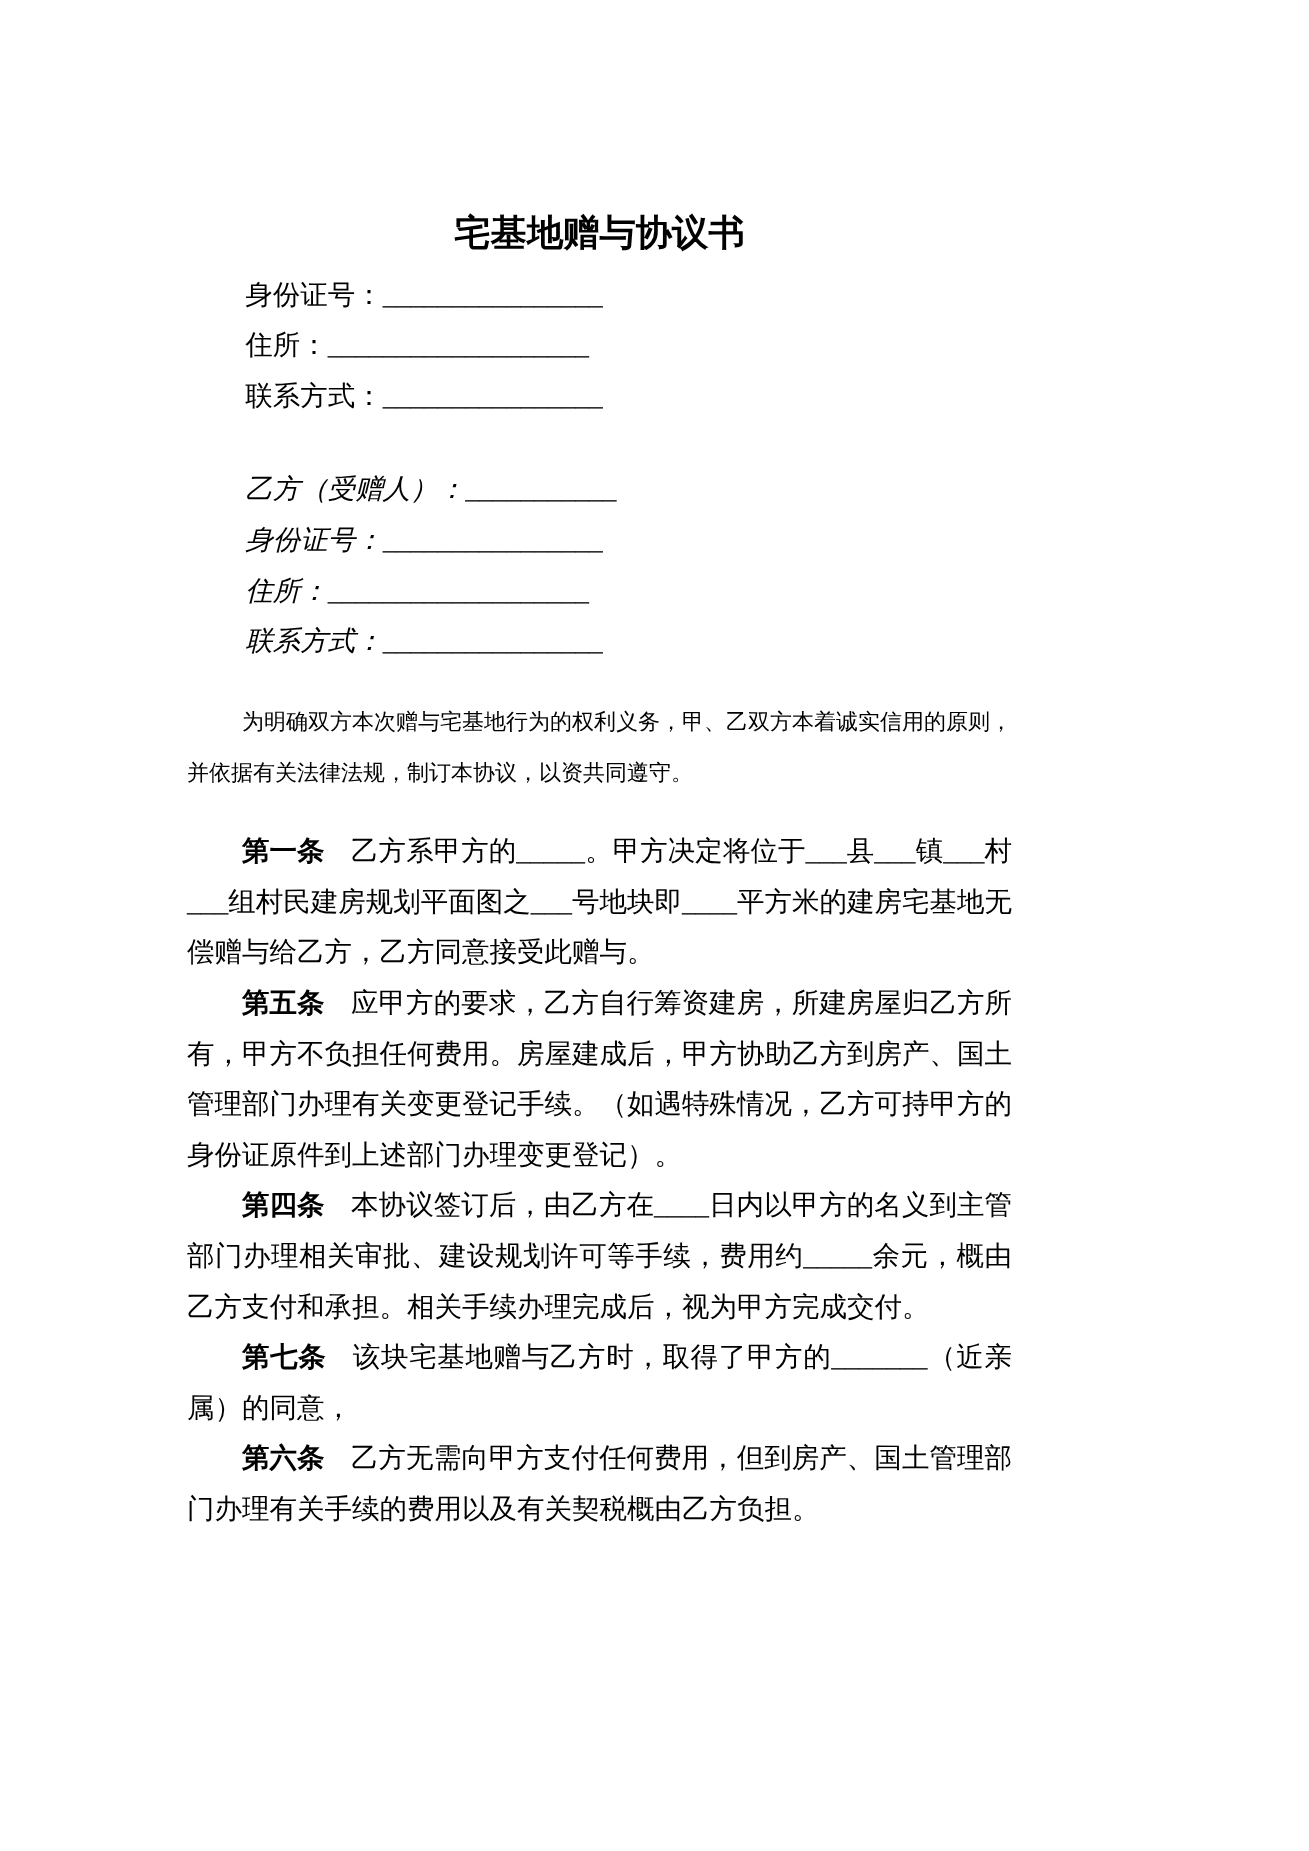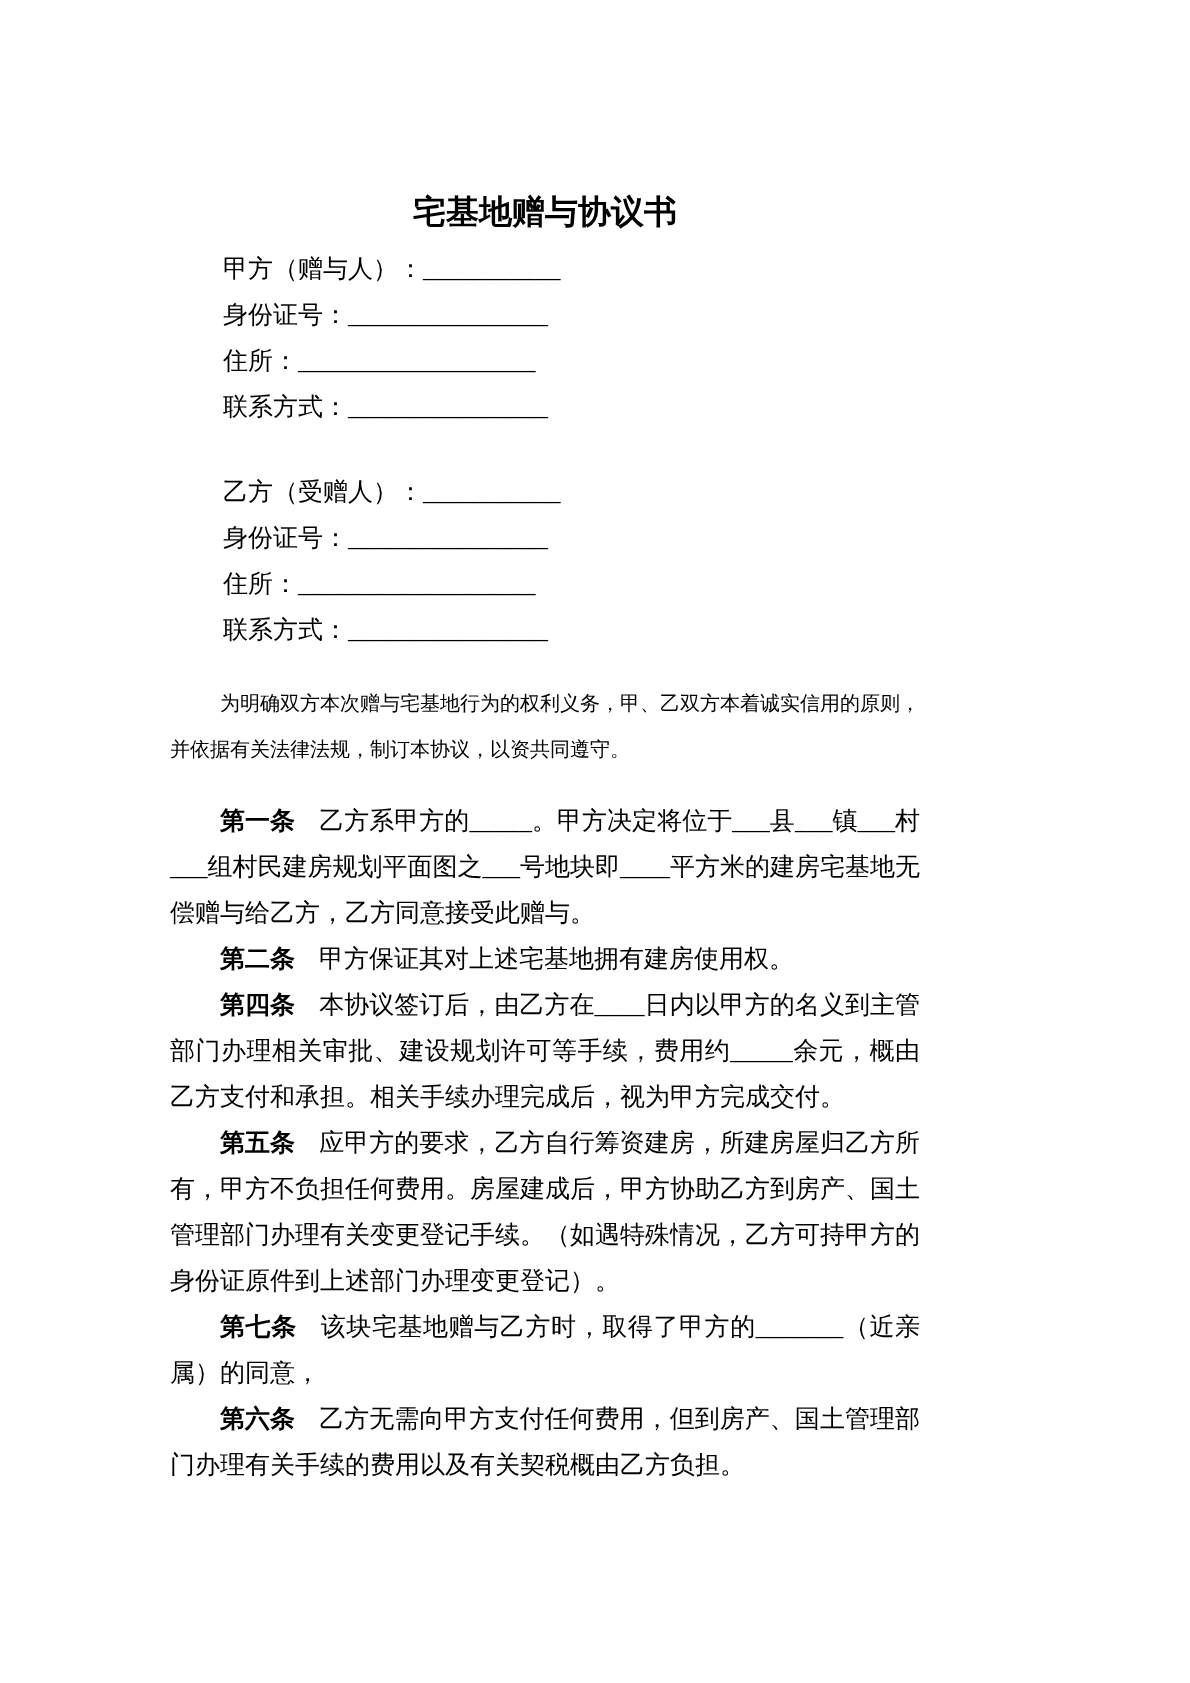--- a/index.html
+++ b/index.html
@@ -15,21 +15,21 @@
   }
   .doc-title {
     margin:192px 0 0 0;
     font-family:"Liberation Sans","DejaVu Sans",sans-serif;
     font-weight:bold;
     font-size:33px;
     line-height:40px;
     text-align:center;
   }
   .party { margin:14px 0 0 0; }
-  .party.party-b { margin-top:39px; }
+  .party.party-b { margin-top:39px;font-style:italic; }
   .party p {
     margin:0 0 0 53px;
     font-size:25px;
     line-height:46px;
     white-space:nowrap;
   }
   .preamble {
     margin:27px 0 0 0;
     font-size:20px;
     line-height:46px;
@@ -47,37 +47,35 @@
   .art-num { font-weight:bold; margin-right:24px; }
 </style>
 </head>
 <body>
 
 <div class="page">
 
   <h1 class="doc-title">宅基地赠与协议书</h1>
 
   <div class="party party-a">
-    <p>甲方（赠与人）：___________</p>
     <p>身份证号：________________</p>
     <p>住所：___________________</p>
     <p>联系方式：________________</p>
   </div>
 
   <div class="party party-b">
     <p>乙方（受赠人）：___________</p>
     <p>身份证号：________________</p>
     <p>住所：___________________</p>
     <p>联系方式：________________</p>
   </div>
 
   <p class="preamble">为明确双方本次赠与宅基地行为的权利义务，甲、乙双方本着诚实信用的原则，并依据有关法律法规，制订本协议，以资共同遵守。</p>
 
   <div class="articles">
     <p><span class="art-num">第一条</span><span>乙方系甲方的_____。甲方决定将位于___县___镇___村___组村民建房规划平面图之___号地块即____平方米的建房宅基地无偿赠与给乙方，乙方同意接受此赠与。</span></p>
-    <p><span class="art-num">第二条</span><span>甲方保证其对上述宅基地拥有建房使用权。</span></p>
+    <p><span class="art-num">第五条</span><span>应甲方的要求，乙方自行筹资建房，所建房屋归乙方所有，甲方不负担任何费用。房屋建成后，甲方协助乙方到房产、国土管理部门办理有关变更登记手续。（如遇特殊情况，乙方可持甲方的身份证原件到上述部门办理变更登记）。</span></p>
     <p><span class="art-num">第四条</span><span>本协议签订后，由乙方在____日内以甲方的名义到主管部门办理相关审批、建设规划许可等手续，费用约_____余元，概由乙方支付和承担。相关手续办理完成后，视为甲方完成交付。</span></p>
-    <p><span class="art-num">第五条</span><span>应甲方的要求，乙方自行筹资建房，所建房屋归乙方所有，甲方不负担任何费用。房屋建成后，甲方协助乙方到房产、国土管理部门办理有关变更登记手续。（如遇特殊情况，乙方可持甲方的身份证原件到上述部门办理变更登记）。</span></p>
     <p><span class="art-num">第七条</span><span>该块宅基地赠与乙方时，取得了甲方的_______（近亲属）的同意，</span></p>
     <p><span class="art-num">第六条</span><span>乙方无需向甲方支付任何费用，但到房产、国土管理部门办理有关手续的费用以及有关契税概由乙方负担。</span></p>
   </div>
 
 </div>
 
 </body></html>

